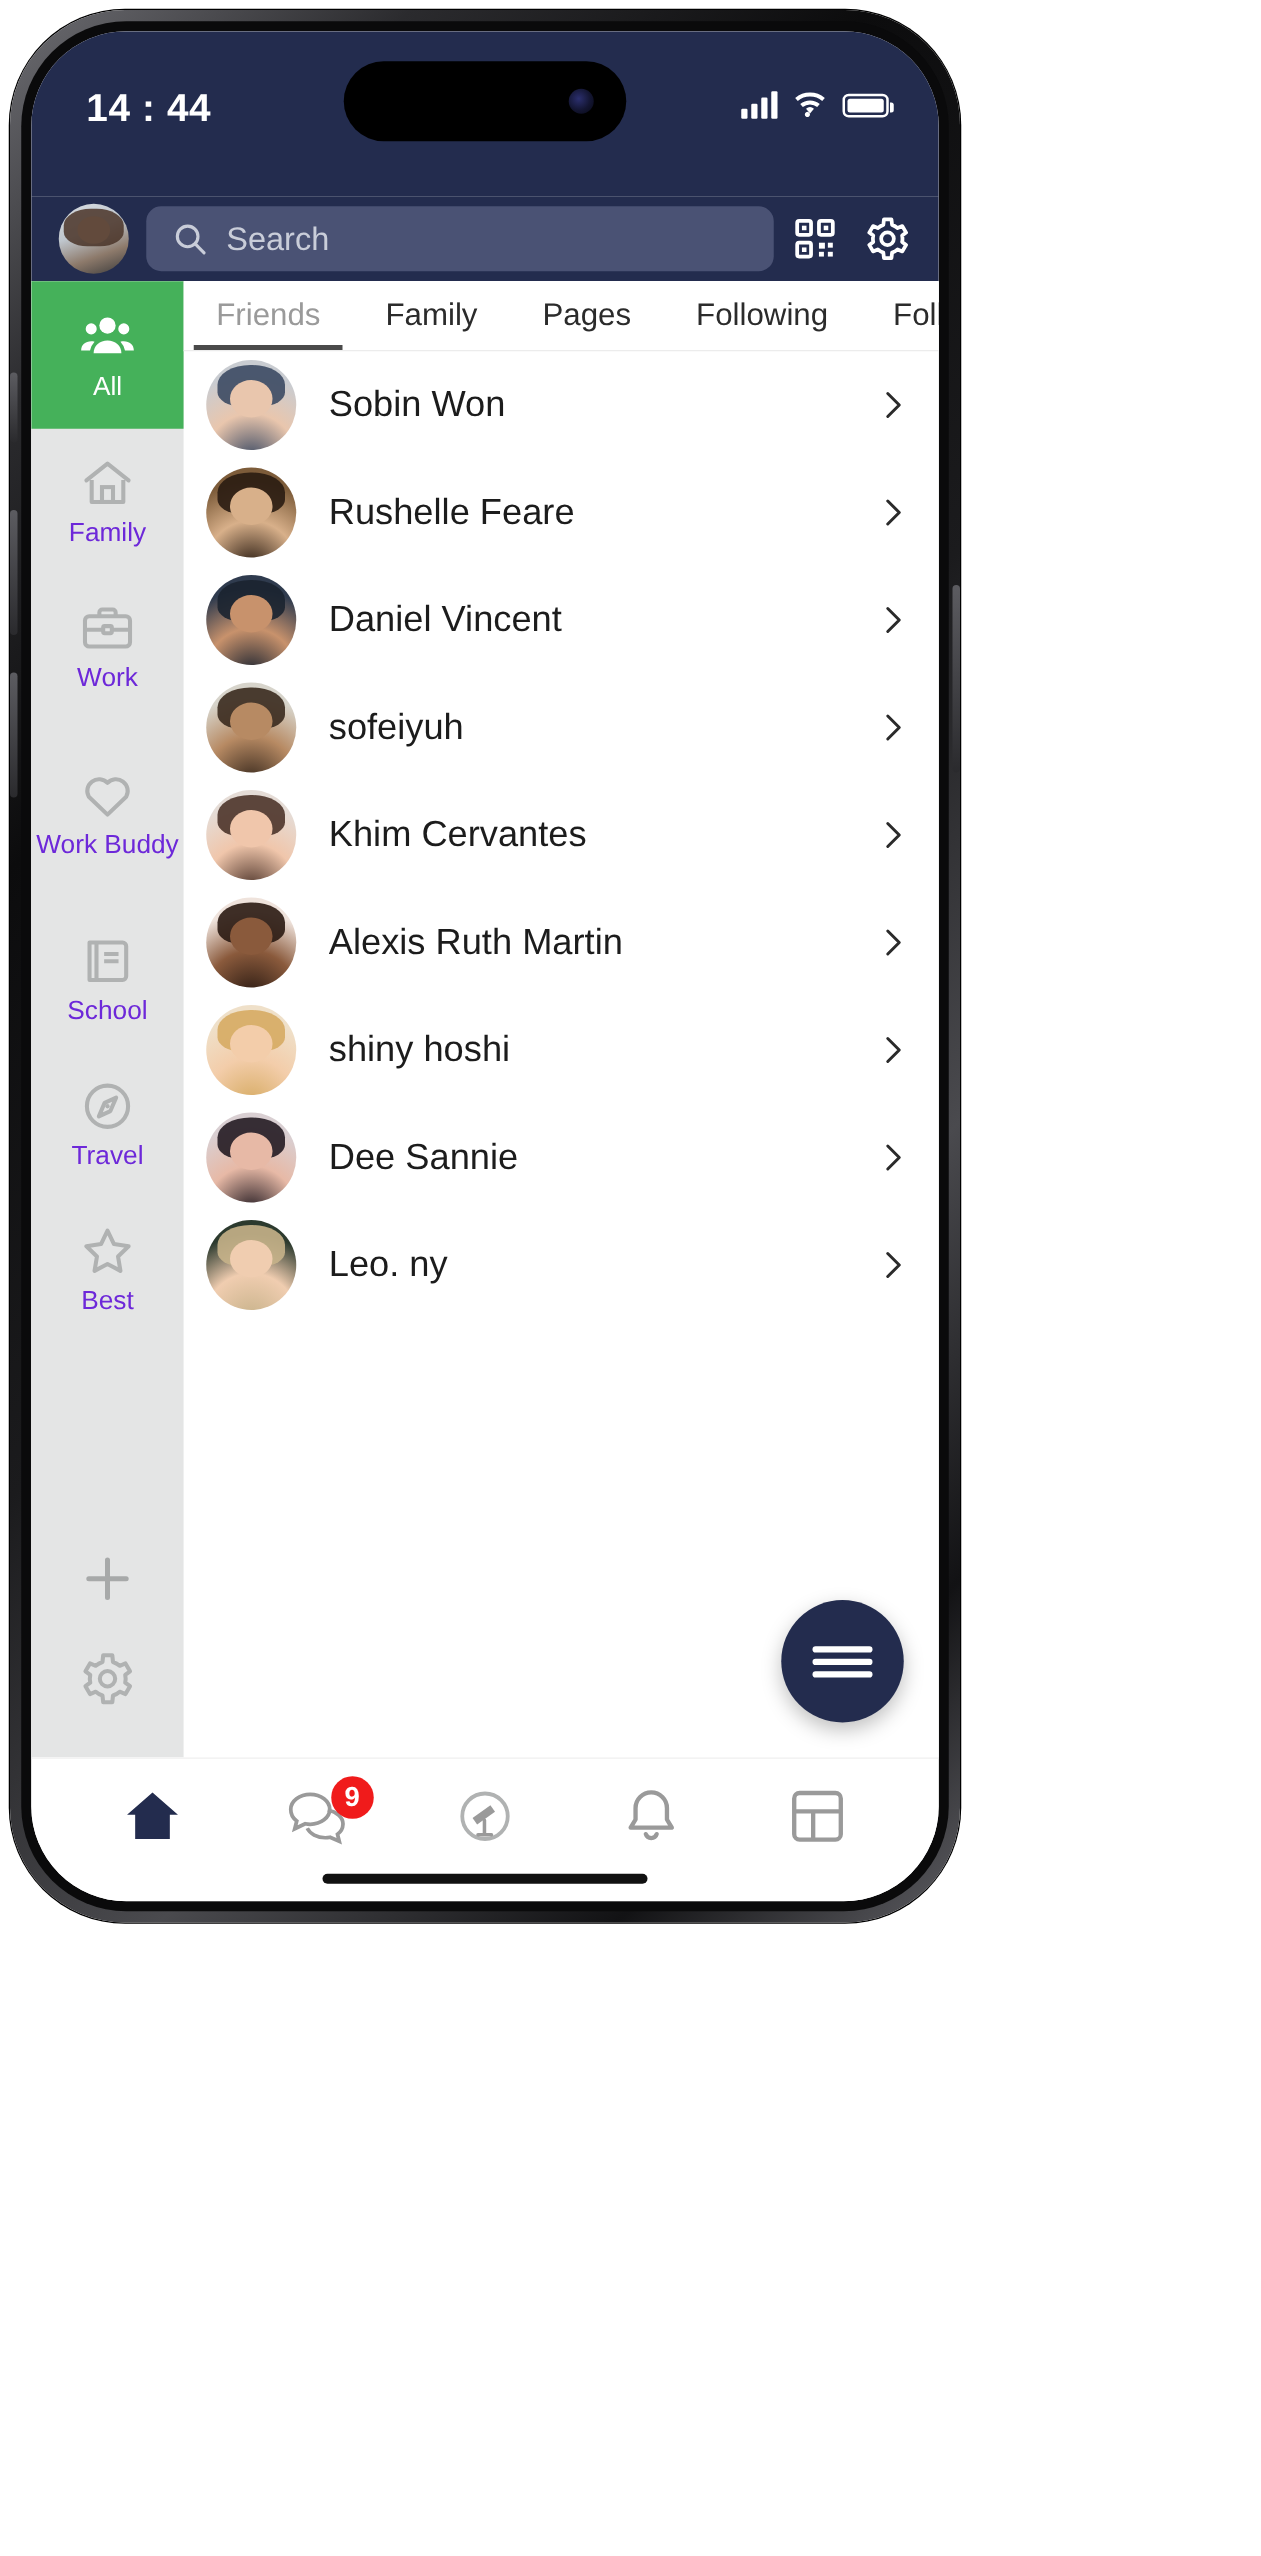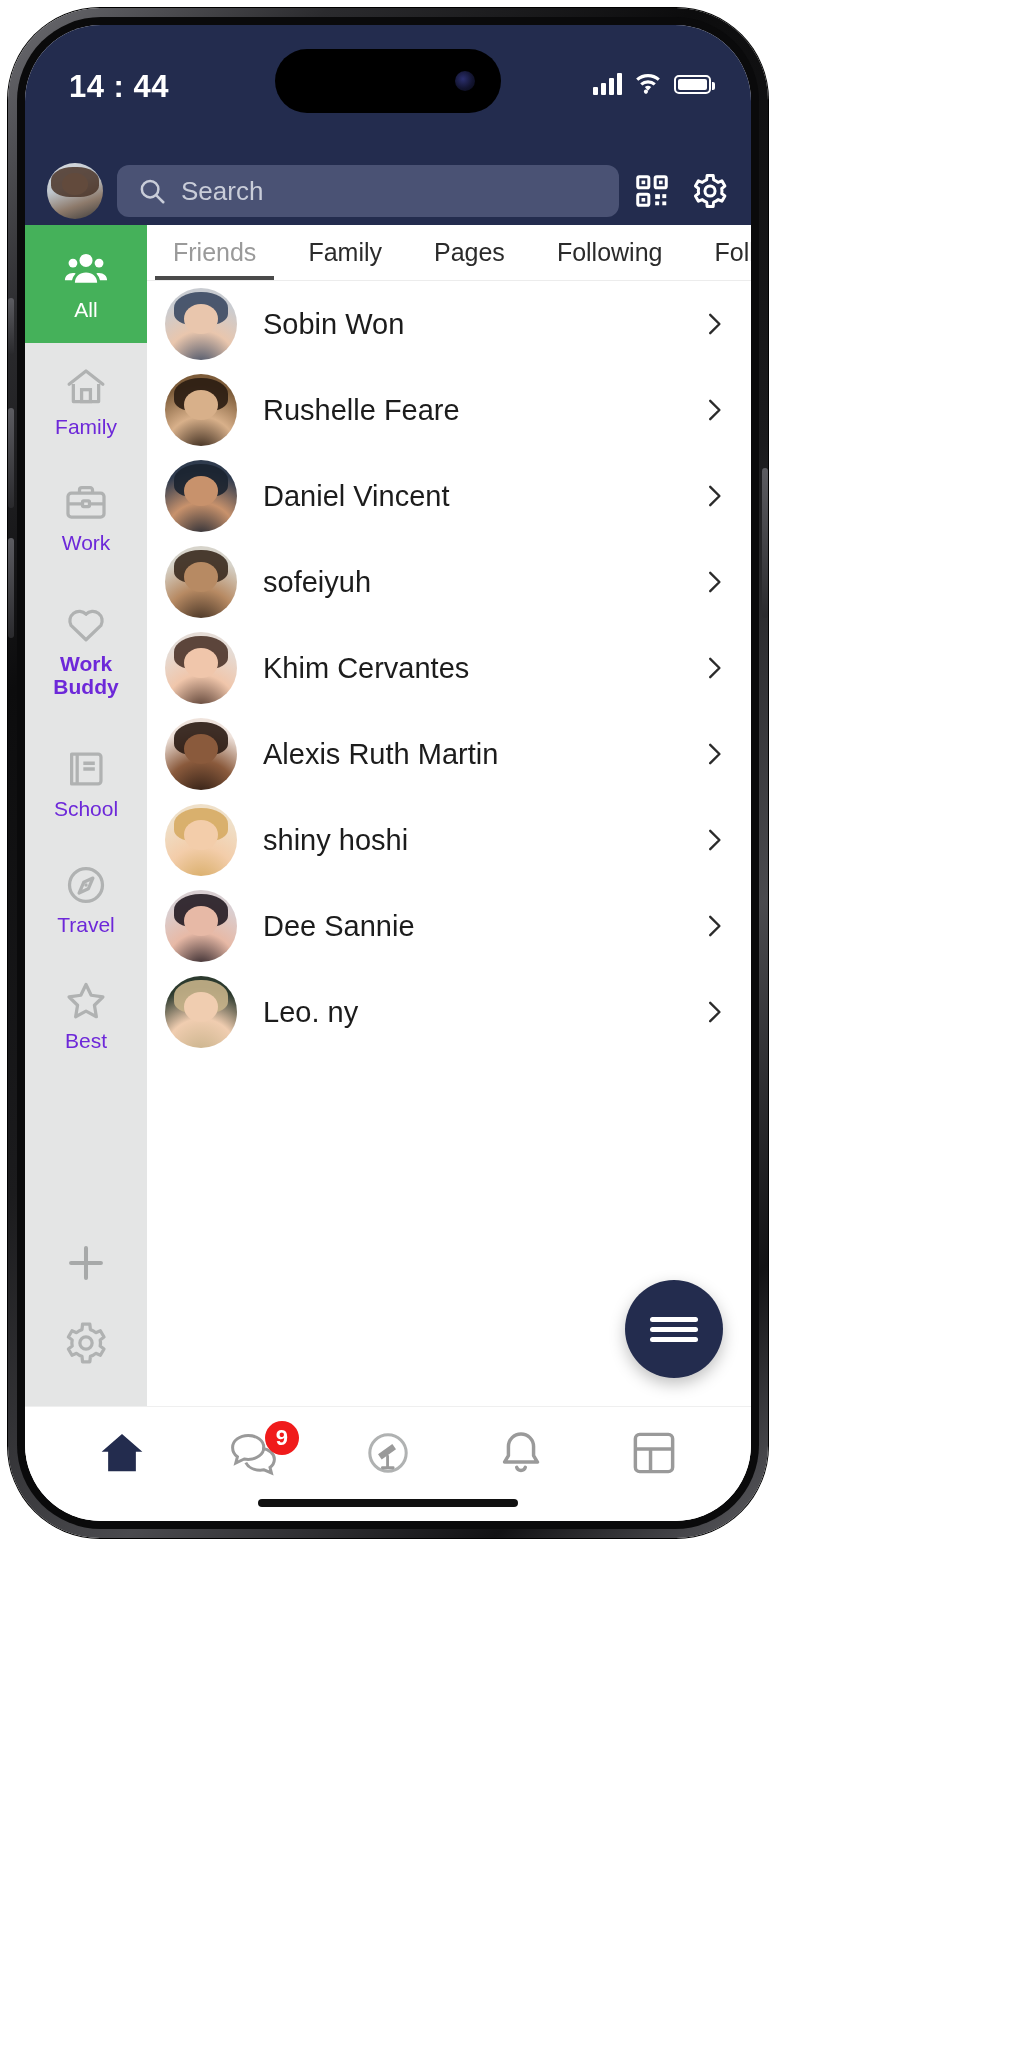--- a/index.html
+++ b/index.html
@@ -106,21 +106,21 @@
   }
   
   .rail{
     width:122px; flex:none; background:#e4e5e5; display:flex; flex-direction:column;
   }
   .rail-item{
     height:116px; display:flex; flex-direction:column; align-items:center; justify-content:center;
     gap:6px; color:#6d28d9; font-size:21px; line-height:1.08; text-align:center;
   }
   .rail-item.active{ background:#45b15a; color:#fff; height:118px;align-items:center; }
-  .rail-item.tall{height:150px;font-weight:bold;}
+  .rail-item.tall{height:150px;}
   .rail-icn{width:46px;height:46px;display:block;}
   .rail-spacer{flex:1;}
   .rail-bottom{display:flex;flex-direction:column;align-items:center;gap:34px;padding-bottom:40px;}
 
   
   .content{flex:1; background:#fff; display:flex; flex-direction:column; min-width:0; position:relative;}
   .tabs{
     height:56px; display:flex; align-items:stretch; background:#fff; flex:none;
     border-bottom:1px solid #ececec; overflow:hidden;text-align:right;
   }

